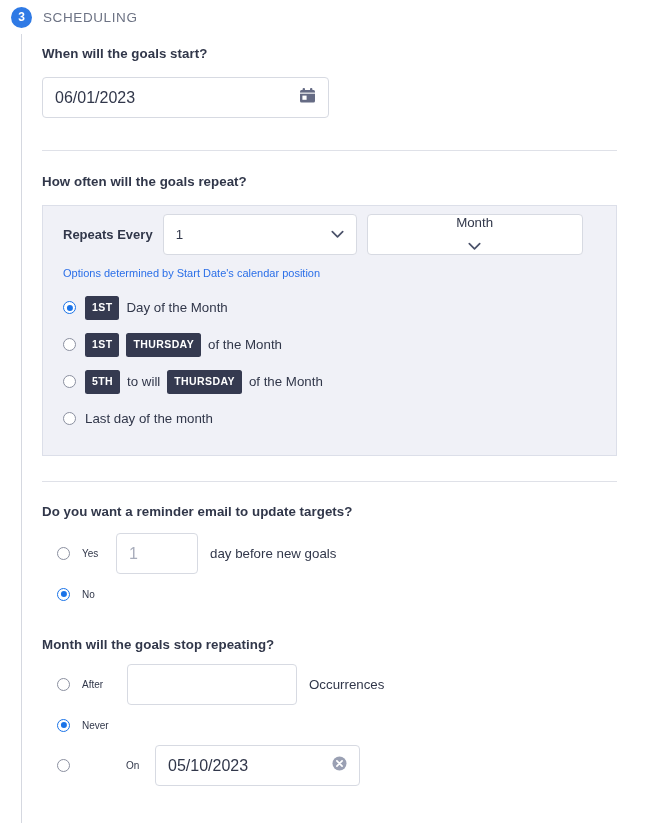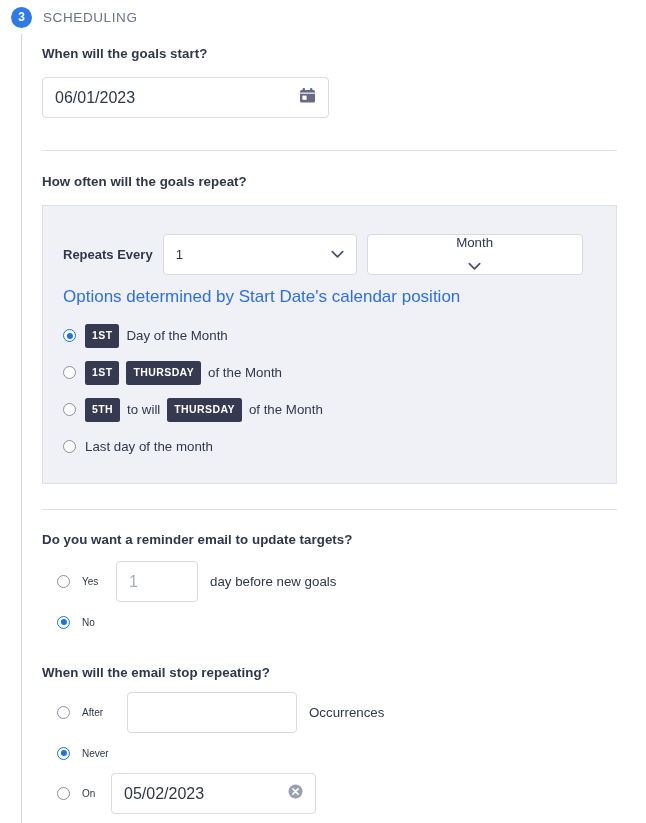--- a/index.html
+++ b/index.html
@@ -93,21 +93,21 @@
 
   .date-field { width: 287px; }
 
   .cal-icon { flex: 0 0 auto; display: block; }
 
   
   .repeat-panel {
     background: #f0f1f7;
     border: 1px solid #dcdfe9;
     border-radius: 0;
-    padding: 28px 18px 18px 20px;
+    padding: 8px 18px 18px 20px;
   }
   .repeat-row {
     display: flex;
     align-items: center;
     gap: 10px;
   }
   .repeats-label {
     font-size: 13px;
     font-weight: 700;
     color: #31374a;
@@ -122,21 +122,21 @@
     align-items: center;
     justify-content: space-between;
     padding: 0 12px;
     font-size: 13.3px;
     color: #31374a;
   }
   .select-count { width: 194px; }
   .select-unit  { width: 216px; flex-direction: column; }
 
   .hint-link {
-    font-size: 17px;
+    font-size: 11px;
     color: #2b6fe8;
     margin: 12px 0 0 0;
     display: block;
     text-decoration: none;
   }
 
   
   .radio-list { margin-top: 10px; }
   .radio-row {
     display: flex;
@@ -192,21 +192,21 @@
     gap: 12px;
     min-height: 40px;
   }
   .opt-row .radio { margin-left: 15px; }
   .opt-word {
     font-size: 10px;
     color: #31374a;
     min-width: 22px;
   }
   .opt-word.w-after { min-width: 33px; }
-  .opt-word.w-on    { min-width: 17px; }
+  .opt-word.w-on    { min-width: 17px; margin-left: 44px; }
   .tail-text { font-size: 13.3px; color: #31374a; }
 
   .num-field   { width: 82px; }
   .occ-field   { width: 170px; height: 41px; }
   .on-field    { width: 205px; }
 
   .clear-icon { flex: 0 0 auto; display: block; }
 </style>
 </head>
 <body>
@@ -317,41 +317,41 @@
       <span class="tail-text">day before new goals</span>
     </div>
 
     <div class="opt-row">
       <span class="radio checked"></span>
       <span class="opt-word">No</span>
     </div>
   </div>
 
   <div class="section" style="margin-top:23px;">
-    <div class="q-label" style="margin-bottom:12px;">When will the email stop repeating?</div>
+    <div class="q-label" style="margin-bottom:12px;">Month will the goals stop repeating?</div>
 
     <div class="opt-row">
       <span class="radio"></span>
       <span class="opt-word w-after">After</span>
       <div class="field occ-field">
         <span class="val"></span>
       </div>
       <span class="tail-text">Occurrences</span>
     </div>
 
     <div class="opt-row">
       <span class="radio checked"></span>
       <span class="opt-word">Never</span>
     </div>
 
     <div class="opt-row">
       <span class="radio"></span>
       <span class="opt-word w-on">On</span>
       <div class="field on-field">
-        <span class="val">05/02/2023</span>
+        <span class="val">05/10/2023</span>
         <span class="clear-icon">
           <svg width="15" height="15" viewBox="0 0 15 15">
             <circle cx="7.5" cy="7.5" r="7" fill="#9aa0b3"></circle>
             <path d="M4.9 4.9 L10.1 10.1 M10.1 4.9 L4.9 10.1" stroke="#ffffff" stroke-width="1.7" stroke-linecap="round"></path>
           </svg>
         </span>
       </div>
     </div>
   </div>
 

